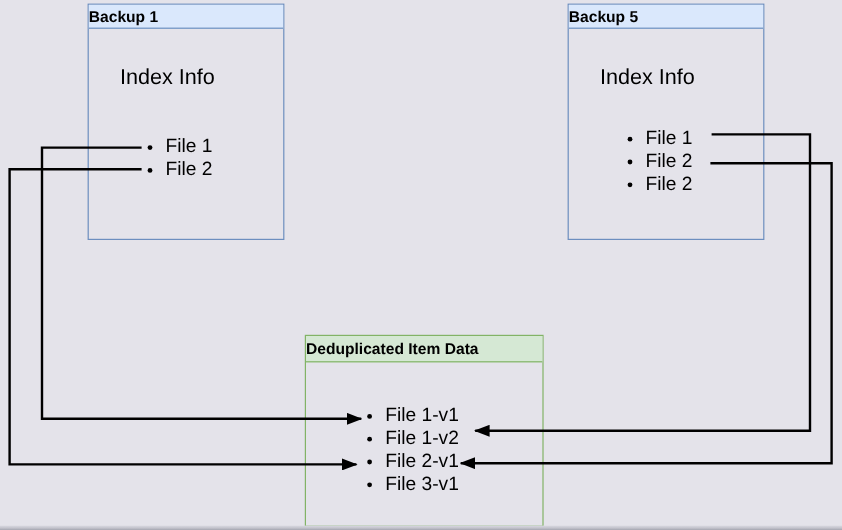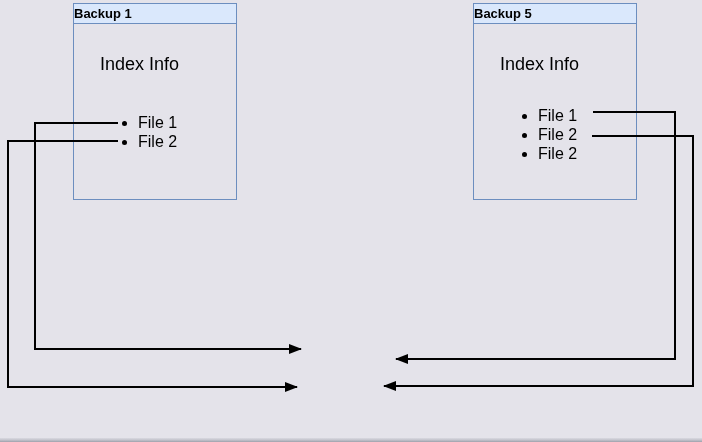--- a/index.html
+++ b/index.html
@@ -140,15 +140,28 @@
     <div class="box-body">
       <div class="section-label">Index Info</div>
       <ul class="file-list" id="backup2-list">
         <li>File 1</li>
         <li>File 2</li>
         <li>File 2</li>
       </ul>
     </div>
   </div>
 
+  <div class="box green" id="dedup-box">
+    <div class="box-header">
+      <span>Deduplicated Item Data</span>
+    </div>
+    <div class="box-body">
+      <ul class="file-list" id="dedup-list">
+        <li>File 1-v1</li>
+        <li>File 1-v2</li>
+        <li>File 2-v1</li>
+        <li>File 3-v1</li>
+      </ul>
+    </div>
+  </div>
 
   <div class="bottom-edge"></div>
 </div>
 
 </body></html>

